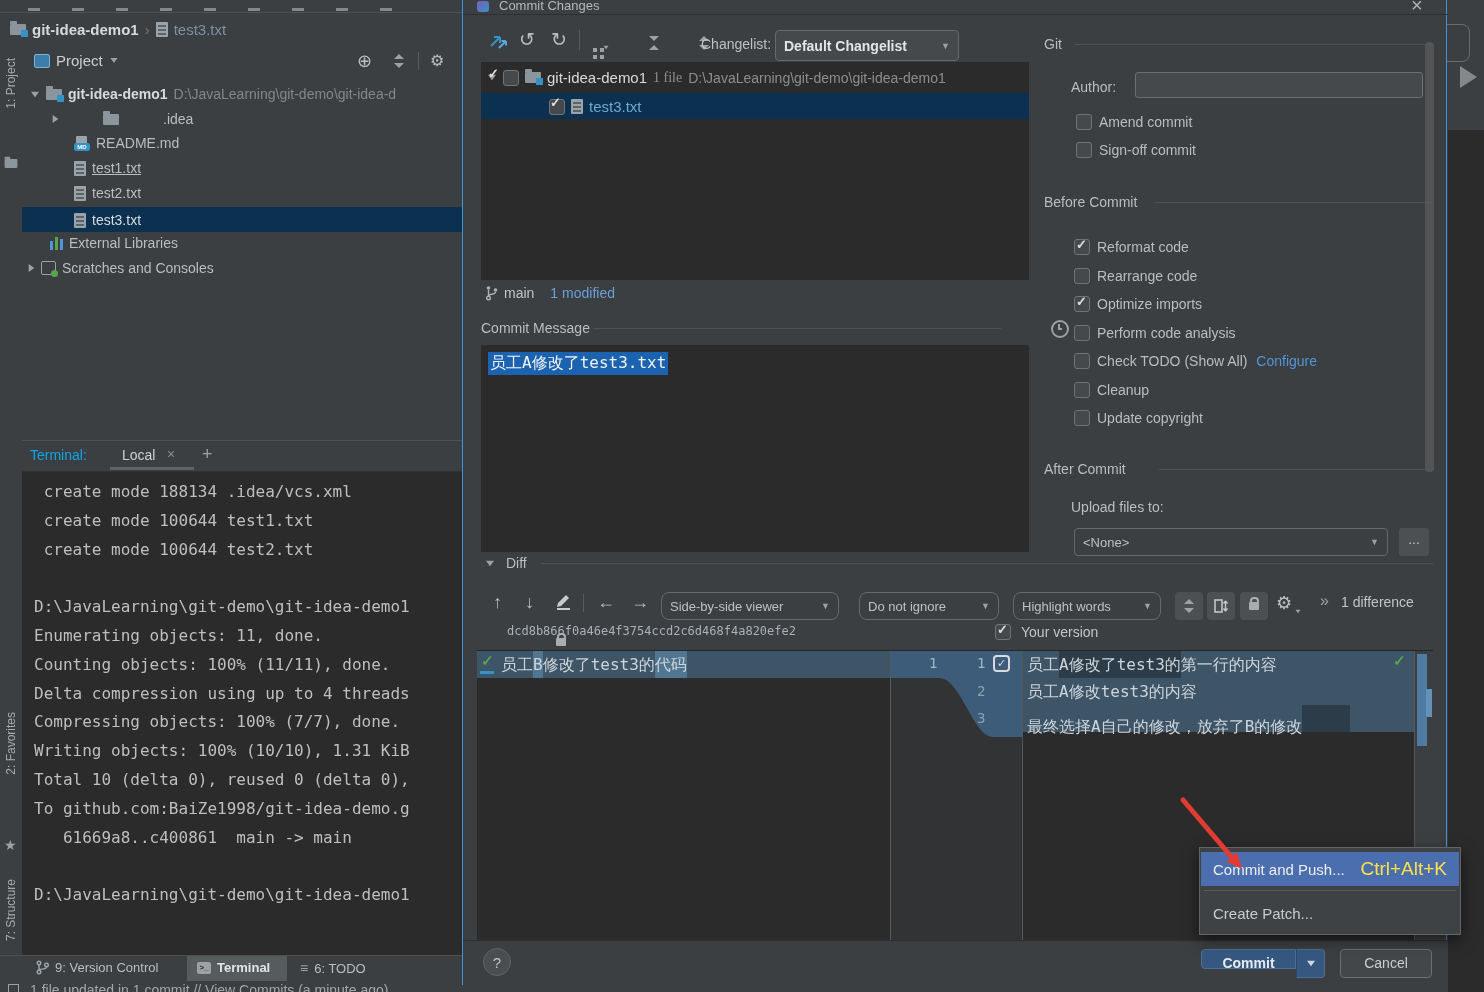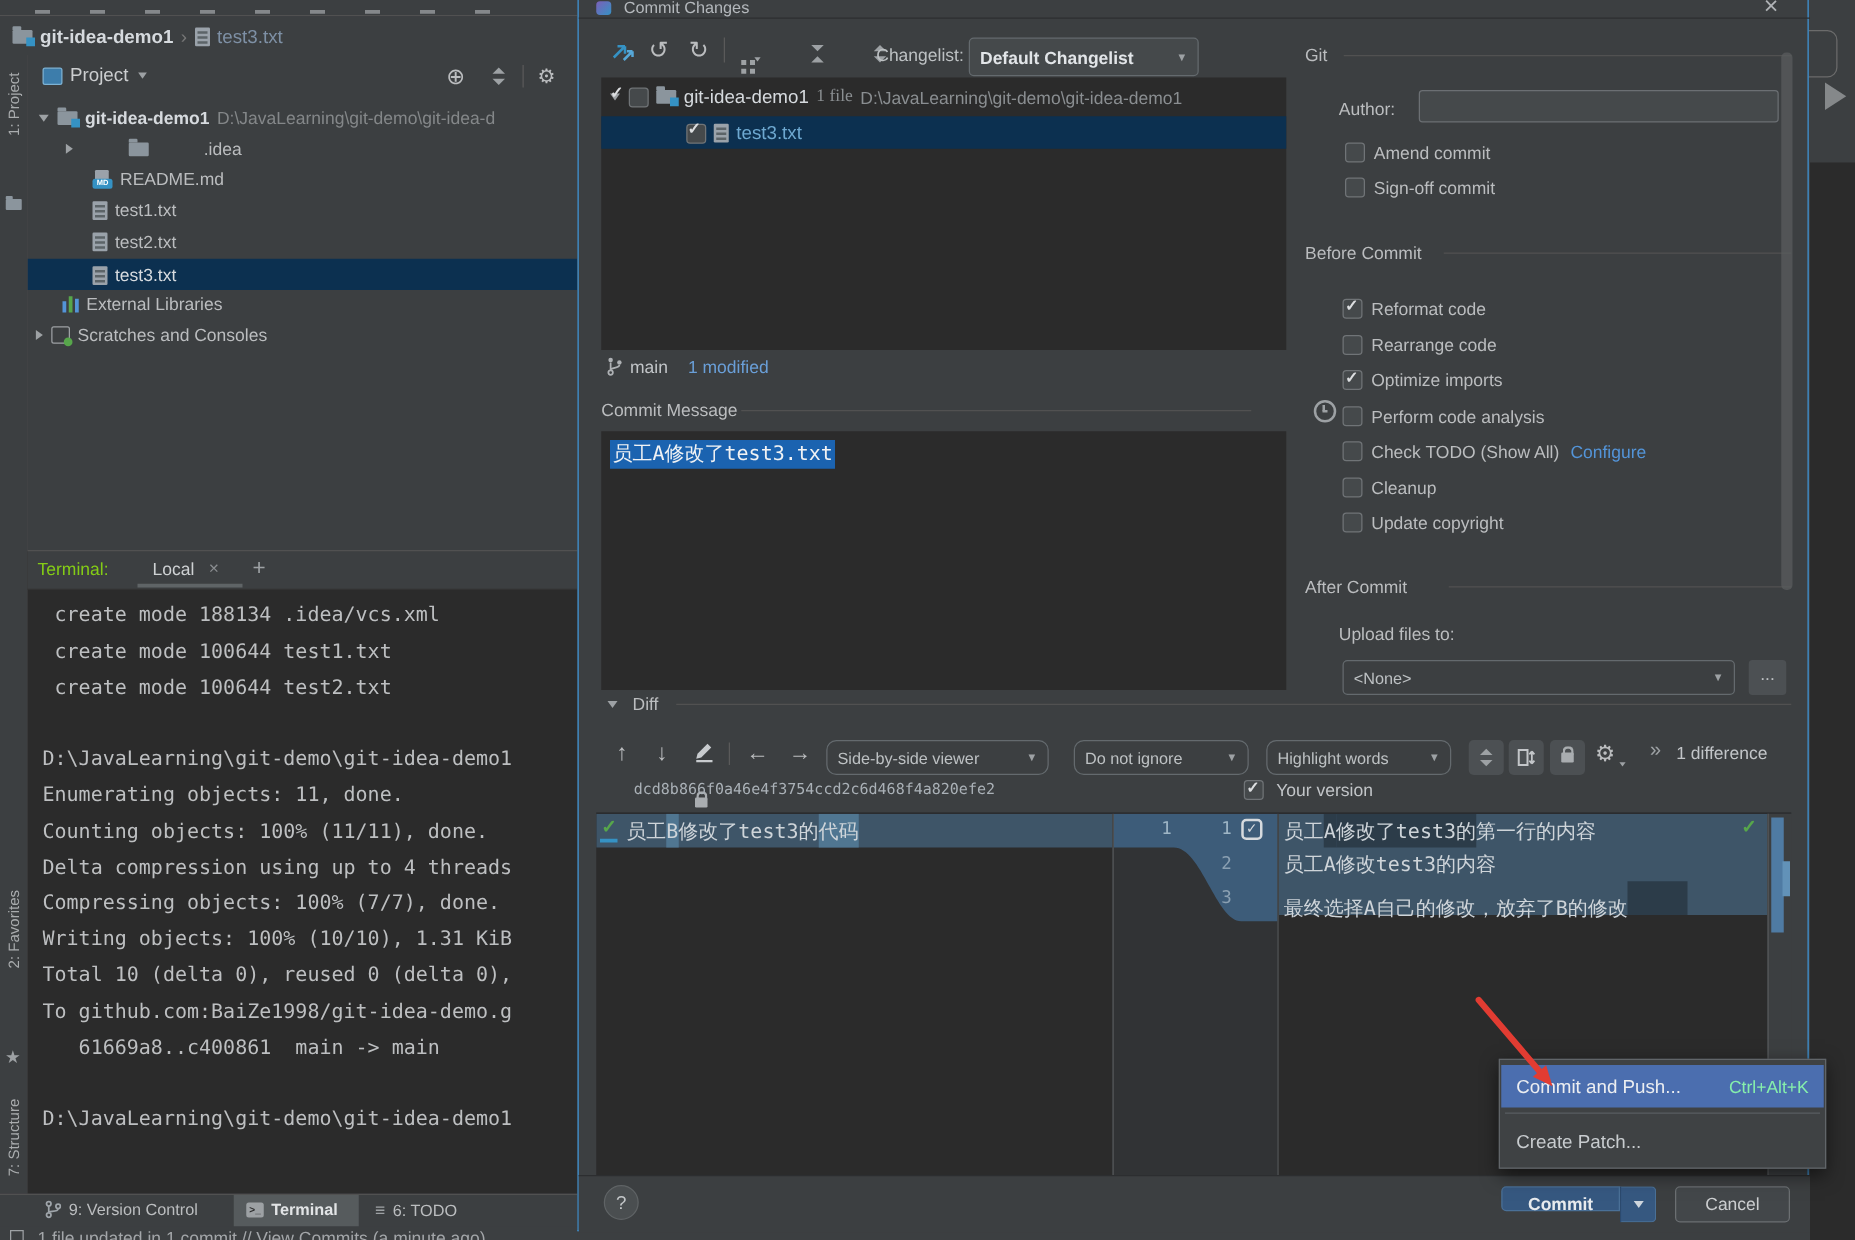--- a/index.html
+++ b/index.html
@@ -96,21 +96,21 @@
     </div>
     <div class="row" style="left:52px;top:91px;">
       <span style="position:relative;display:inline-block;width:16px;height:15px;">
         <span style="position:absolute;left:2px;top:0;width:11px;height:8px;background:#9aa2aa;border-radius:1px;"></span>
         <span style="position:absolute;left:0;bottom:0;width:16px;height:8px;background:#3592c4;border-radius:2px;color:#fff;font-size:6px;font-weight:bold;text-align:center;line-height:8px;">MD</span>
       </span>
       <span style="font-size:14px;">README.md</span>
     </div>
     <div class="row" style="left:52px;top:116px;">
       <span class="i-file"></span>
-      <span style="font-size:14px;">test1.txt</span>
+      <span style="font-size:14px;text-decoration:underline;">test1.txt</span>
     </div>
     <div class="row" style="left:52px;top:141px;">
       <span class="i-file"></span>
       <span style="font-size:14px;">test2.txt</span>
     </div>
     <div class="abs" style="left:0;top:163px;width:440px;height:25px;background:#0c3050;">
       <div class="row" style="left:52px;top:5px;">
         <span class="i-file"></span>
         <span style="font-size:14px;color:#d8dce0;">test3.txt</span>
       </div>
@@ -127,21 +127,21 @@
       <span class="tri-r" style="transform:scale(.8);"></span>
       <span style="position:relative;display:inline-block;width:13px;height:12px;border:1px solid #9da1a4;border-radius:2px;">
         <span style="position:absolute;right:-3px;bottom:-3px;width:7px;height:7px;background:#57a64b;border-radius:50%;"></span>
       </span>
       <span style="font-size:14px;">Scratches and Consoles</span>
     </div>
   </div>
 
   <div class="abs" style="left:22px;top:440px;width:440px;height:515px;background:#2b2b2b;">
     <div class="abs" style="left:0;top:0;width:440px;height:30px;background:#3c3f41;border-top:1px solid #515151;border-bottom:1px solid #323232;">
-      <span class="abs" style="left:8px;top:6px;color:#84cc16;">Terminal:</span>
+      <span class="abs" style="left:8px;top:6px;color:#0ea5e9;">Terminal:</span>
       <span class="abs" style="left:100px;top:6px;color:#ced1d3;">Local</span>
       <span class="abs" style="left:145px;top:5px;color:#8a8d90;">×</span>
       <div class="abs" style="left:88px;top:26px;width:84px;height:3px;background:#5f6466;"></div>
       <span class="abs" style="left:180px;top:3px;font-size:18px;color:#9da1a4;">+</span>
     </div>
     <div class="abs mono" style="left:12px;top:38px;width:428px;height:470px;overflow:hidden;font-size:16px;color:#bdbfc1;line-height:28.8px;">
       <div class="tline"> create mode 188134 .idea/vcs.xml</div>
       <div class="tline"> create mode 100644 test1.txt</div>
       <div class="tline"> create mode 100644 test2.txt</div>
       <div class="tline"></div>
@@ -398,21 +398,21 @@
       <div class="abs" style="left:833px;top:8px;width:29px;height:29px;background:#365880;border:1px solid #4a7097;border-left:1px solid #2c4a6e;border-radius:0 4px 4px 0;box-sizing:border-box;display:flex;align-items:center;justify-content:center;">
         <span class="tri-d" style="border-top-color:#cfd6dd;transform:scale(.8);"></span>
       </div>
       <div class="abs" style="left:877px;top:8px;width:92px;height:29px;background:#43474a;border:1px solid #6b6f72;border-radius:4px;text-align:center;line-height:27px;color:#ccced0;box-sizing:border-box;">Cancel</div>
     </div>
   </div>
 
   <div class="abs" style="left:1199px;top:847px;width:262px;height:88px;background:#3f4244;border:1px solid #616569;box-shadow:0 5px 14px rgba(0,0,0,.55);z-index:20;box-sizing:border-box;">
     <div class="abs" style="left:1px;top:4px;width:258px;height:34px;background:#4b6eaf;display:flex;align-items:center;padding:0 12px;box-sizing:border-box;">
       <span style="color:#eceef1;font-size:15px;">Commit and Push...</span>
-      <span style="margin-left:auto;color:#86efac;font-size:14px;">Ctrl+Alt+K</span>
+      <span style="margin-left:auto;color:#fde047;font-size:19px;">Ctrl+Alt+K</span>
     </div>
     <div class="hline" style="left:4px;top:42px;width:252px;background:#595d61;"></div>
     <div class="abs" style="left:1px;top:48px;width:258px;height:34px;display:flex;align-items:center;padding:0 12px;box-sizing:border-box;">
       <span style="color:#c8cccf;font-size:15px;">Create Patch...</span>
     </div>
   </div>
 
   <svg class="abs" width="130" height="120" viewBox="0 0 130 120" style="left:1150px;top:780px;z-index:30;">
     <line x1="33" y1="20" x2="85" y2="81" stroke="#e23c32" stroke-width="5" stroke-linecap="round"></line>
     <polygon points="92,89 76.3,81.4 86.9,72.2" fill="#e23c32"></polygon>

